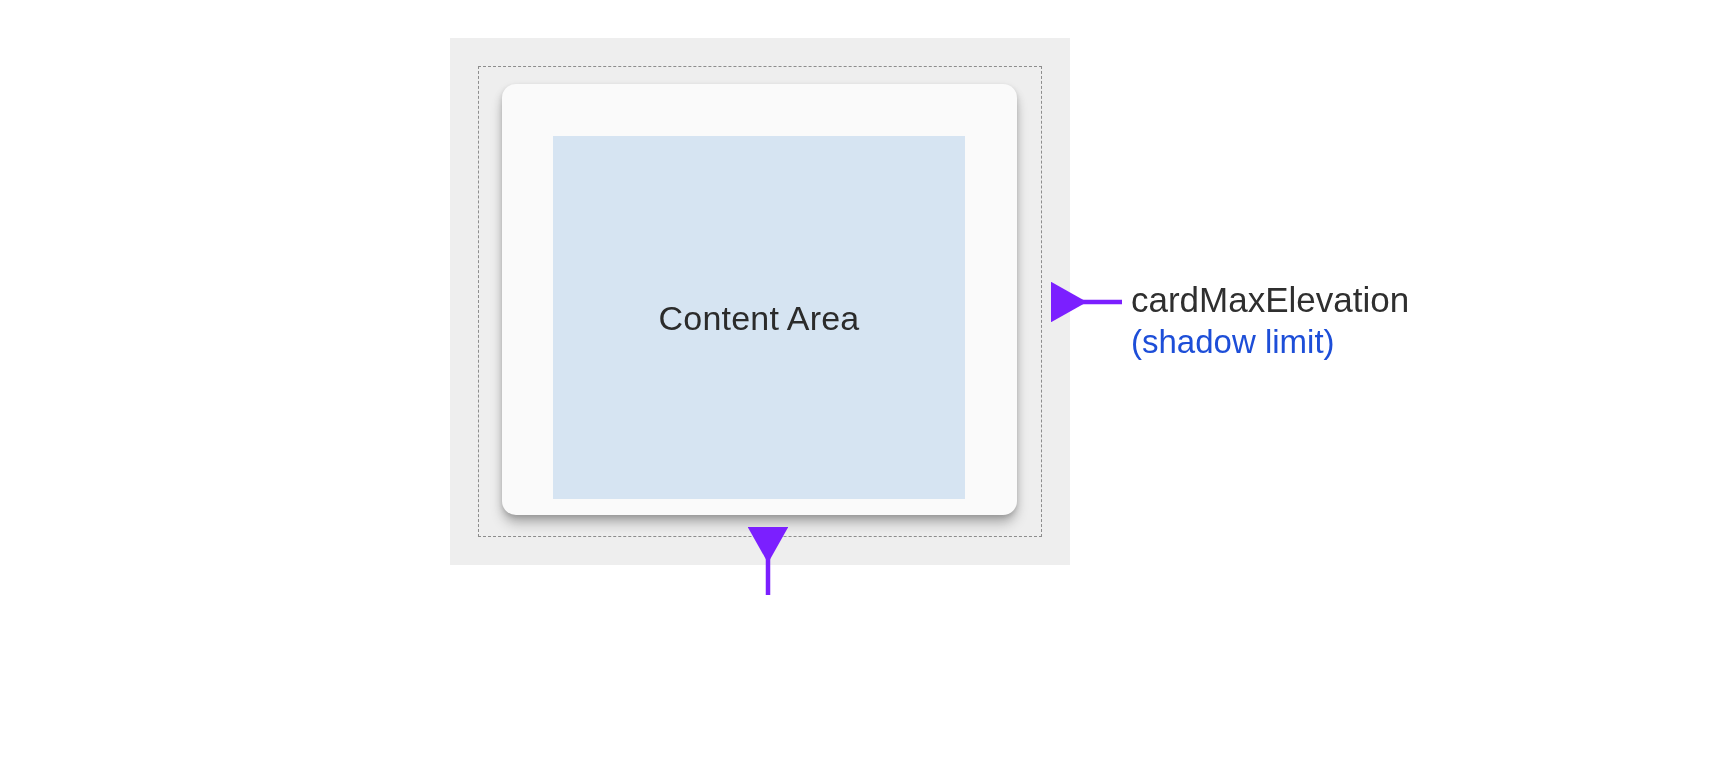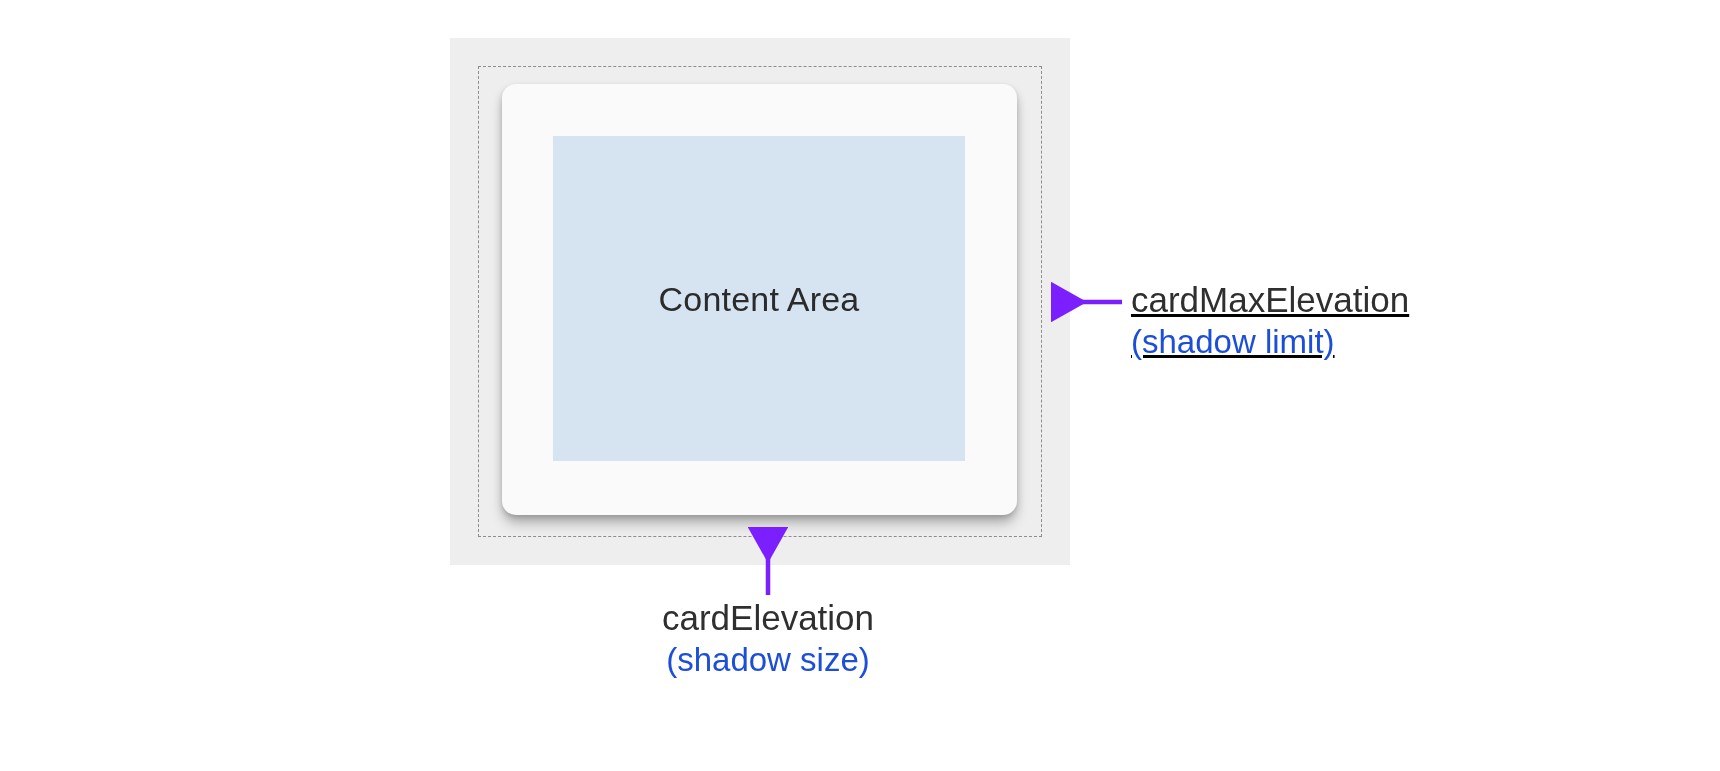--- a/index.html
+++ b/index.html
@@ -61,21 +61,21 @@
       0 4px 10px rgba(0,0,0,0.12),
       0 2px 4px rgba(0,0,0,0.10);
   }
 
   
   .content-area {
     position: absolute;
     left: 553px;
     top: 136px;
     width: 412px;
-    height: 325px;
+    height: 363px;
     background: #d6e4f2;
     display: flex;
     align-items: center;
     justify-content: center;
     box-sizing: border-box;
   }
   .content-area-label {
     font-size: 34px;
     color: #2b2b2b;
     letter-spacing: 0.2px;
@@ -108,21 +108,20 @@
   .anno .anno-sub {
     display: block;
     font-size: 33px;
     color: #1d4ed8;
   }
 
   .anno-max-elevation {
     left: 1131px;
     top: 279px;
     text-align: left;
-    text-decoration: underline;
   }
 
   .anno-elevation {
     left: 768px;
     top: 597px;
     transform: translateX(-50%);
     text-align: center;
   }
 </style>
 </head>
@@ -153,18 +152,14 @@
     <line x1="1122" y1="302" x2="1051" y2="302" stroke="#7B1FFF" stroke-width="4.5" marker-end="url(#arrowhead-left)"></line>
 
     <line x1="768" y1="595" x2="768" y2="527" stroke="#7B1FFF" stroke-width="4.5" marker-end="url(#arrowhead-up)"></line>
   </svg>
 
   <div class="anno anno-max-elevation">
     <span class="anno-title">cardMaxElevation</span>
     <span class="anno-sub">(shadow limit)</span>
   </div>
 
-  <div class="anno anno-elevation">
-    <span class="anno-title">cardElevation</span>
-    <span class="anno-sub">(shadow size)</span>
-  </div>
 
 </div>
 
 </body></html>

